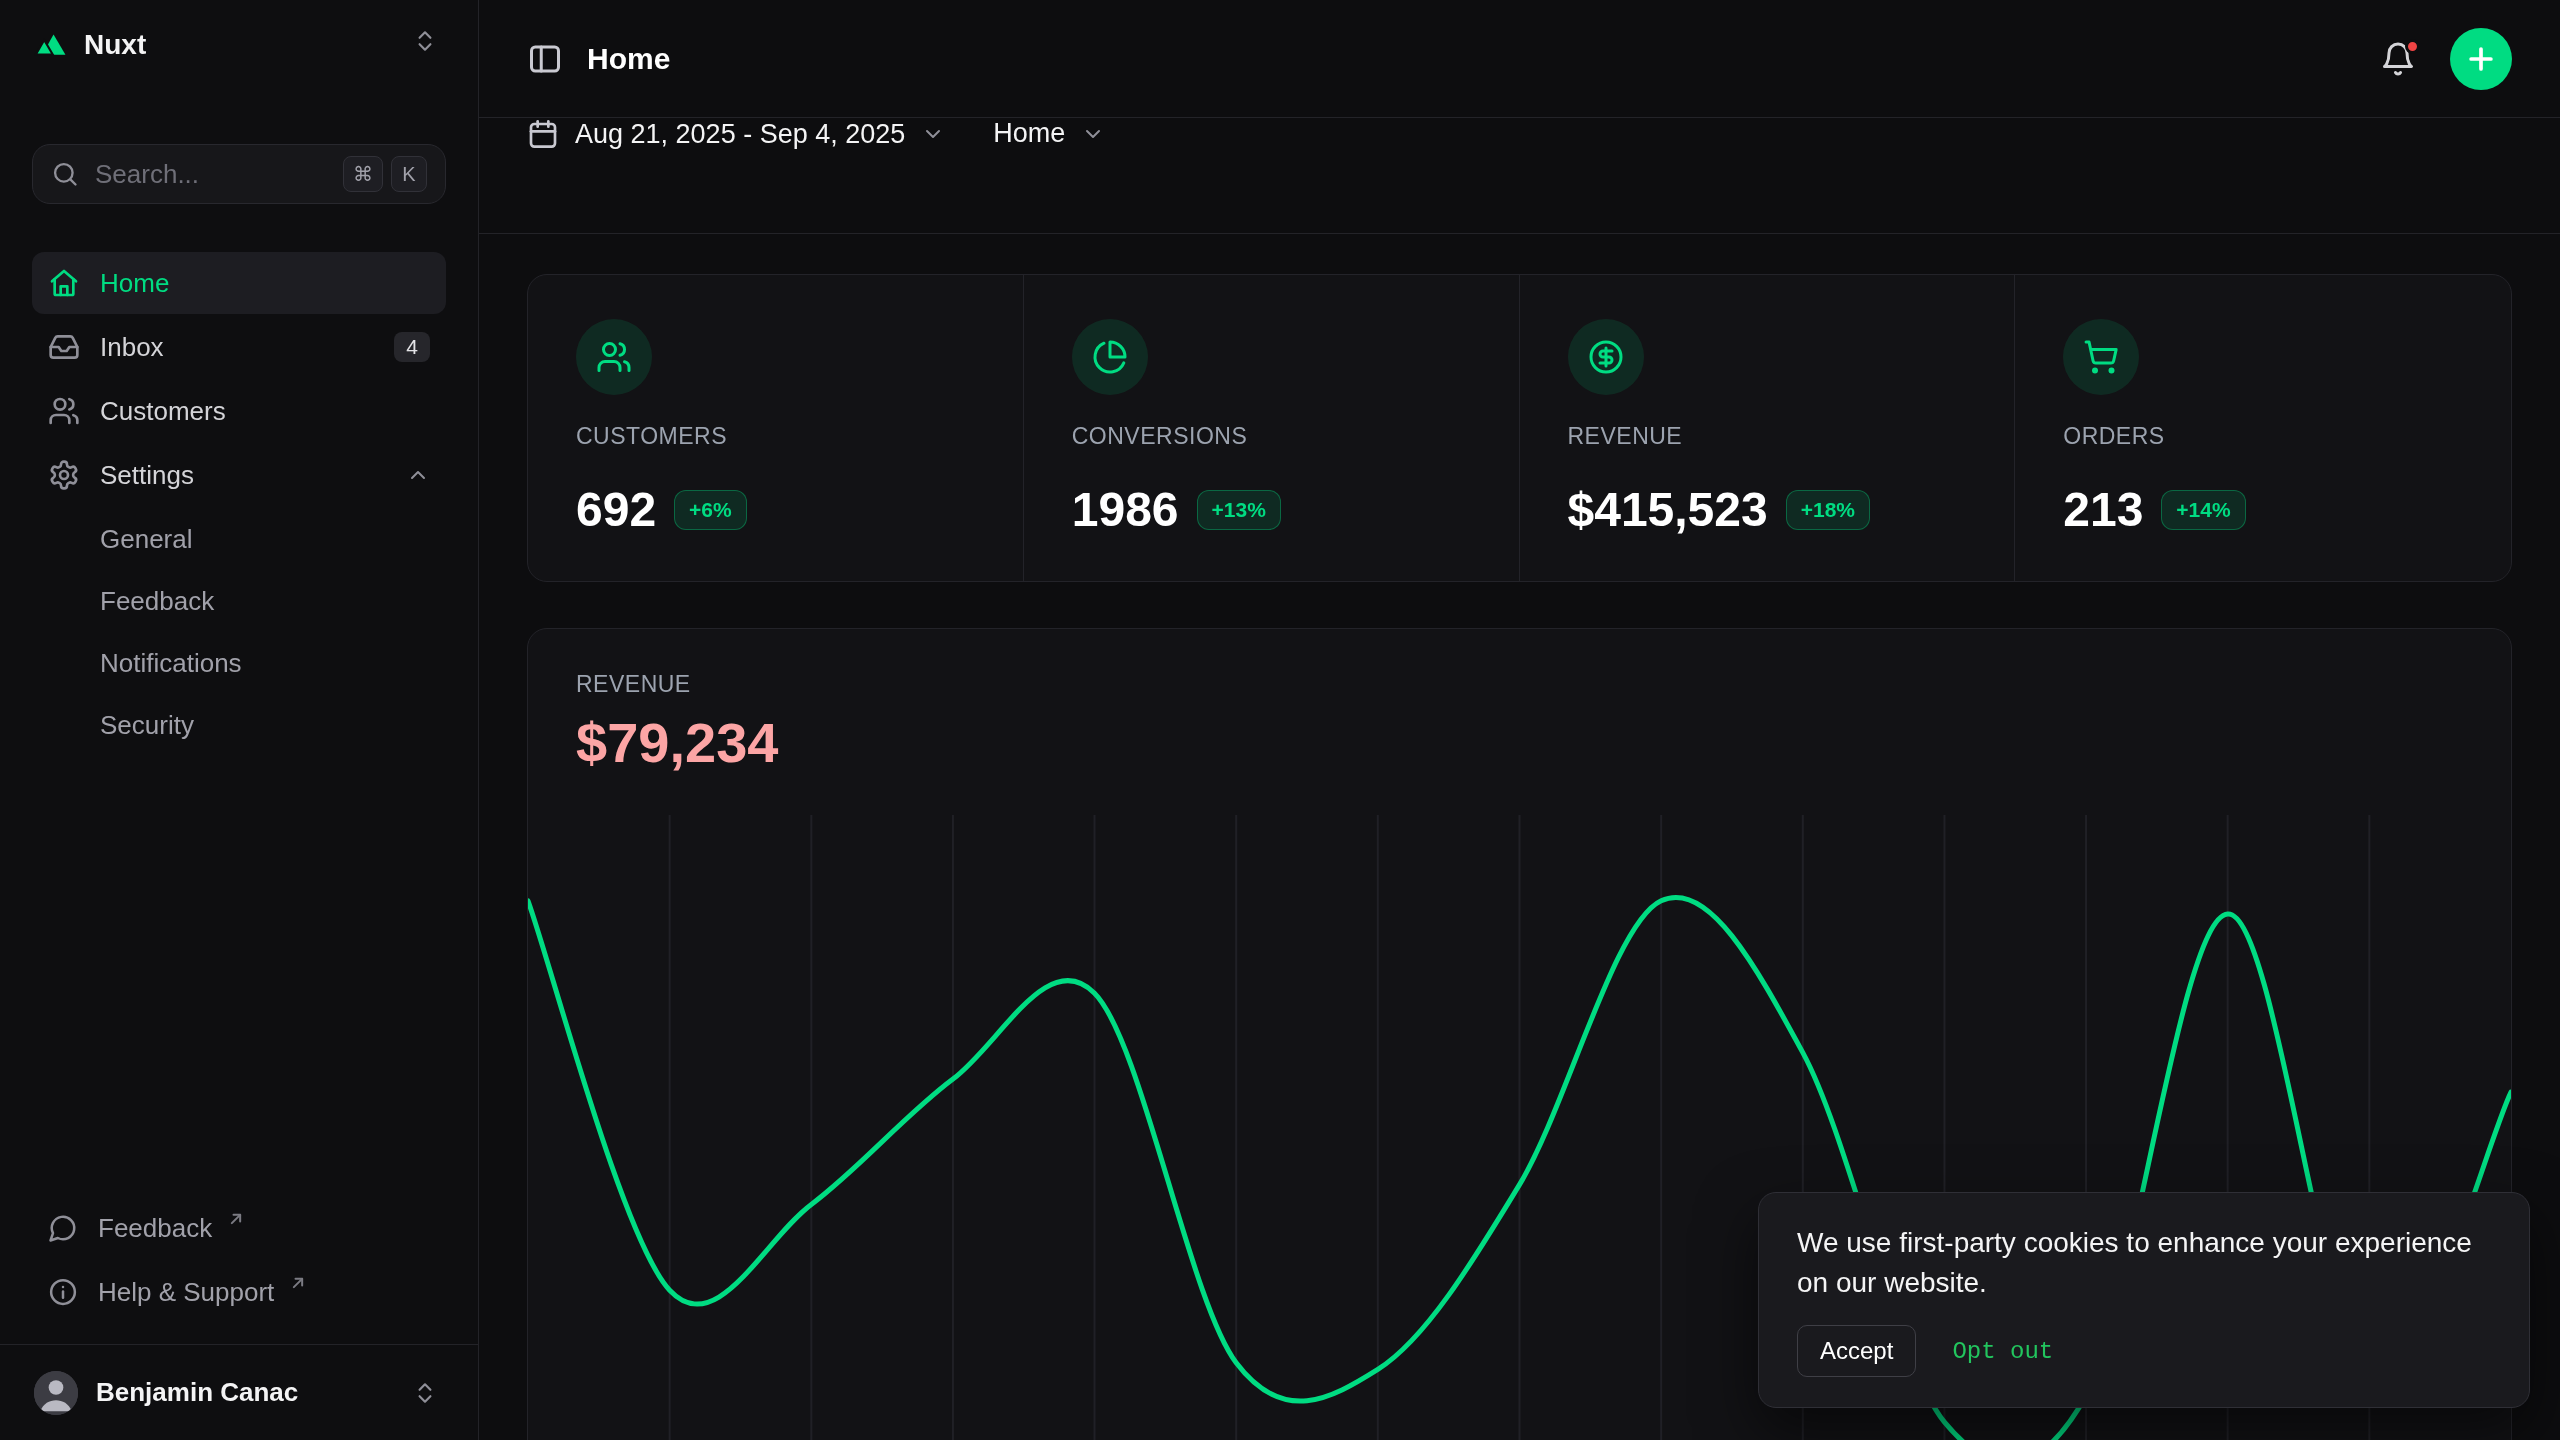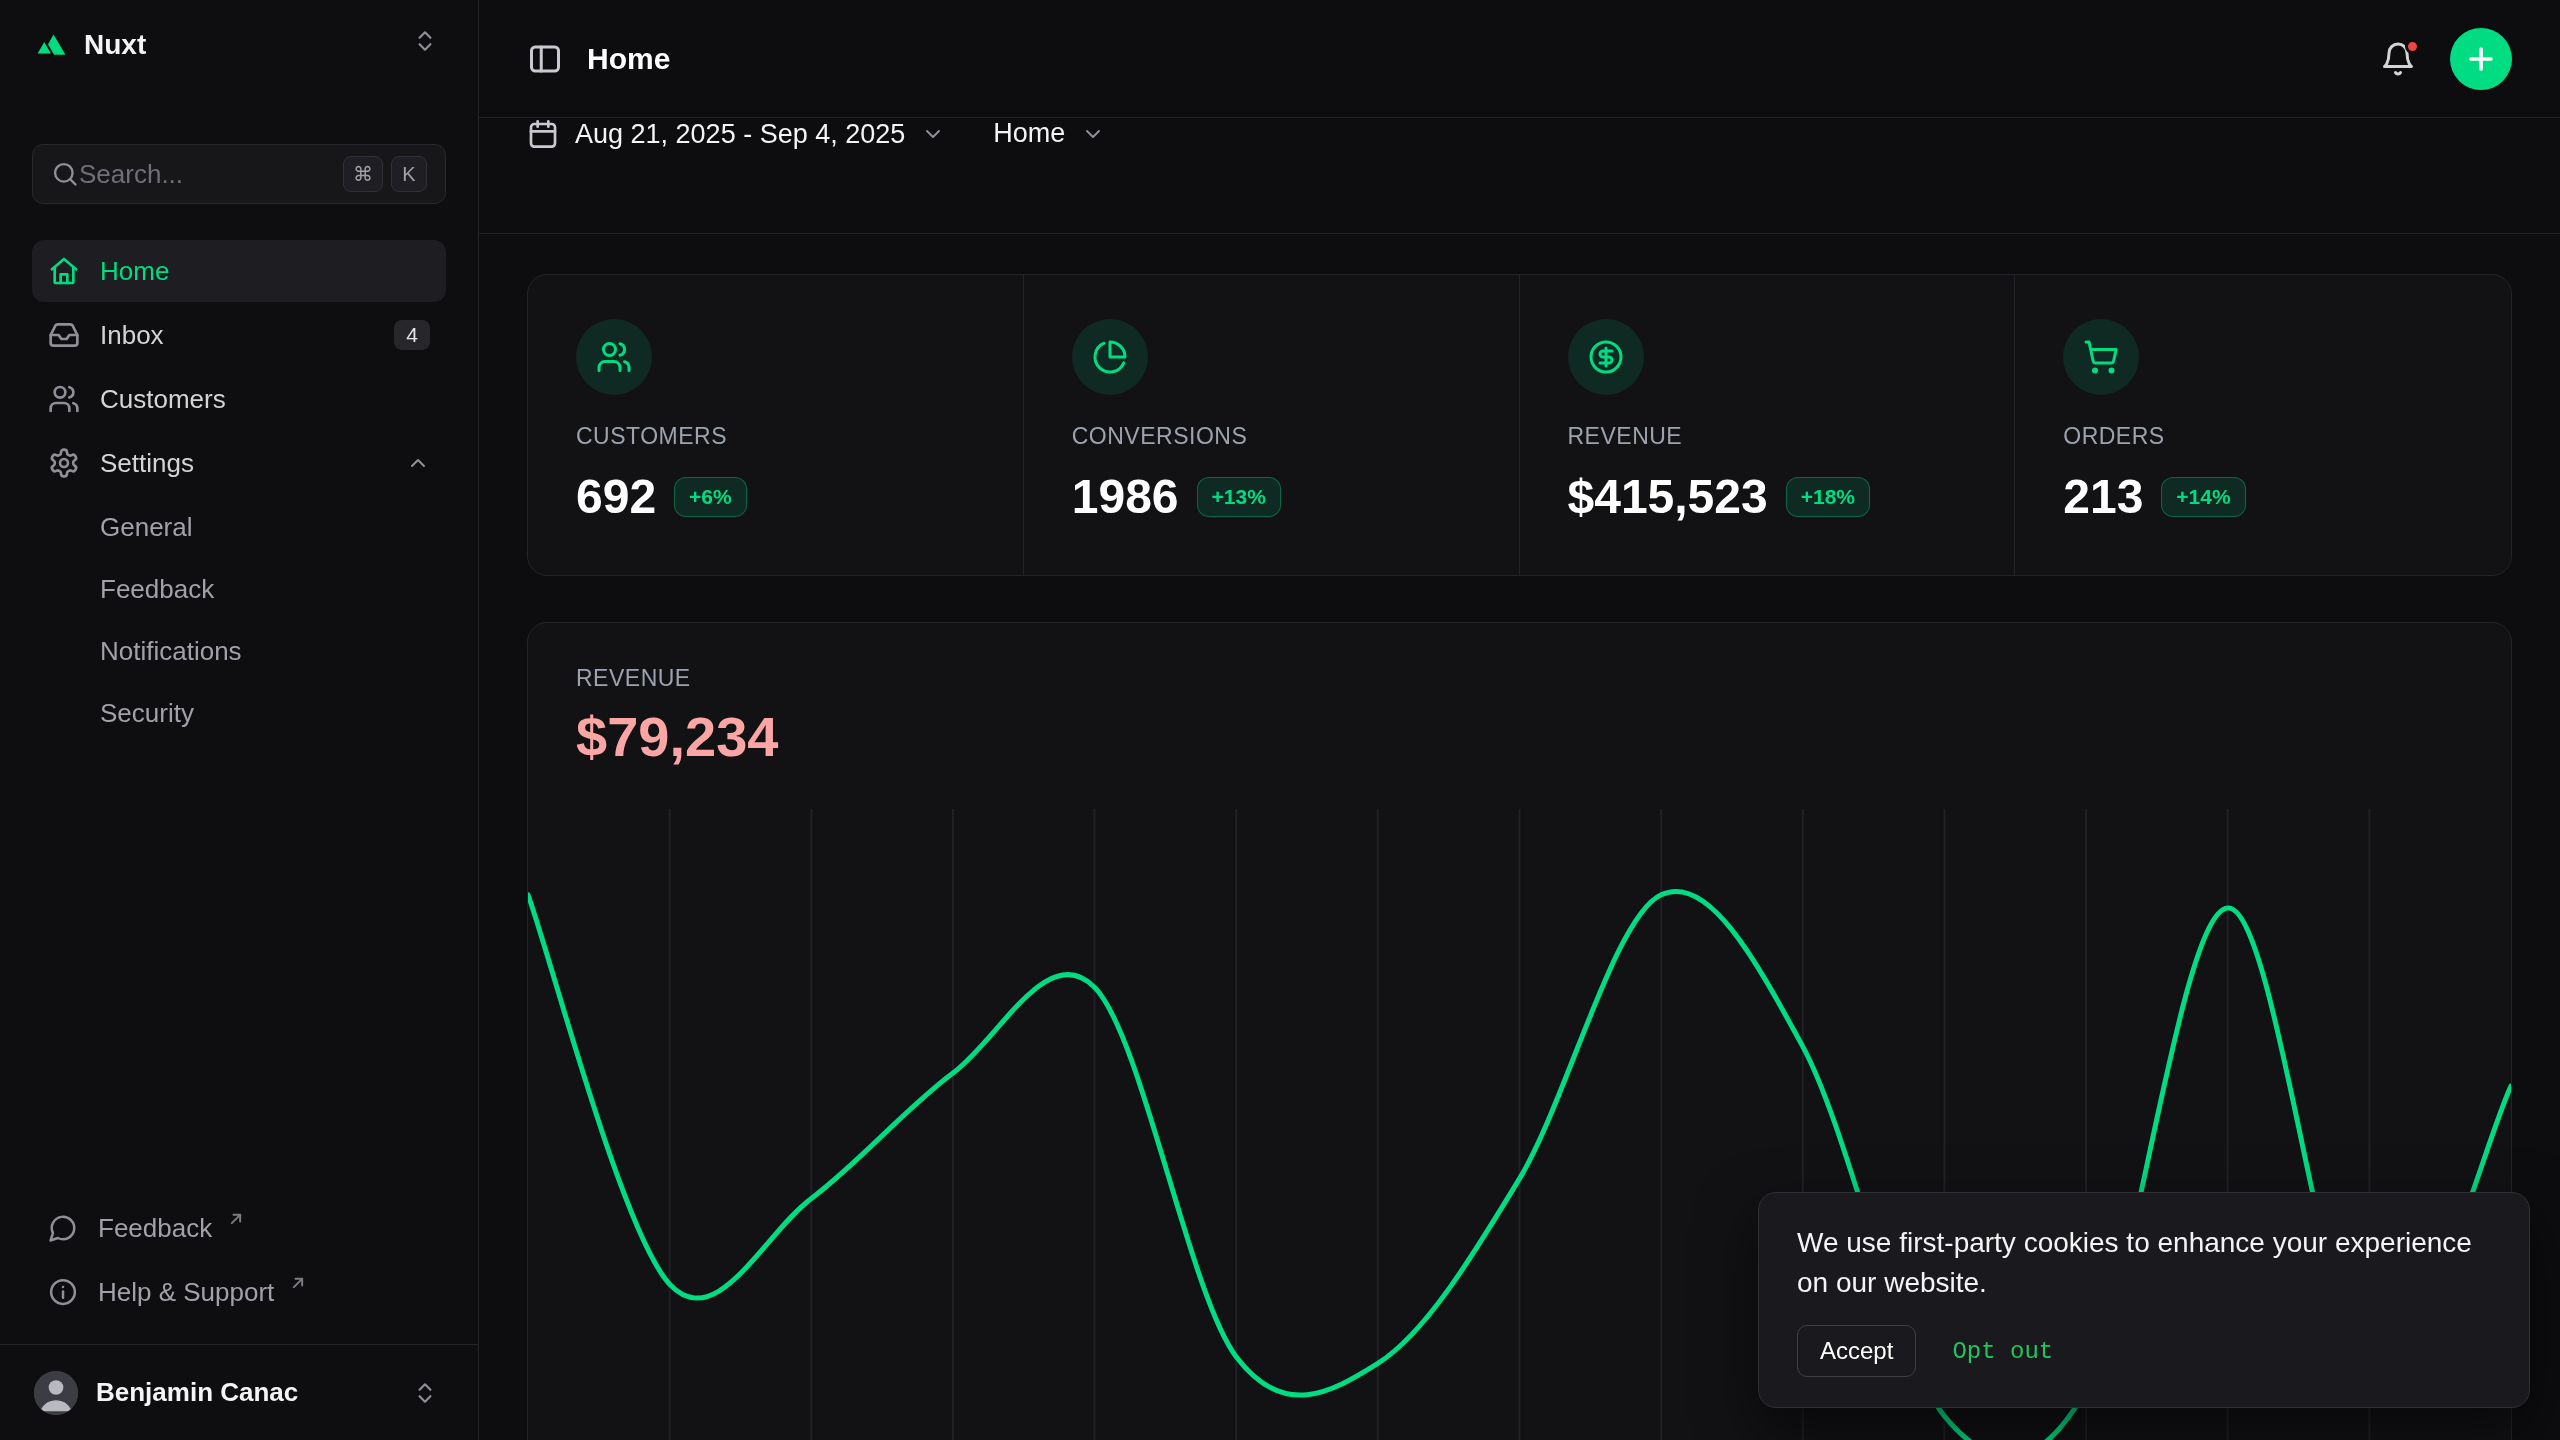--- a/index.html
+++ b/index.html
@@ -11,22 +11,22 @@
 
   
   .sidebar { width:479px; min-width:479px; background:#0e0e10; border-right:1px solid #232328;
              display:flex; flex-direction:column; padding-top:28px; }
   .ws-row { height:68px; display:flex; align-items:flex-start; justify-content:space-between;
             padding:0 40px 0 34px; }
   .ws-left { display:flex; align-items:center; gap:16px; }
   .ws-name { font-size:28px; font-weight:700; color:#f4f4f5; }
   .muted-ic { color:#8f8f98; }
 
-  .searchbox { margin:48px 32px 0; height:60px; display:flex; align-items:center; 
-               background:#17171a; border:1px solid #28282e; border-radius:11px; padding:0 18px; cursor:pointer; }
+  .searchbox { margin:48px 32px 12px; height:60px; display:flex; align-items:center; gap:16px;
+               background:#17171a; border:1px solid #28282e; border-radius:18px; padding:0 18px; cursor:pointer; }
   .search-ph { flex:1; font-size:26px; color:#6f6f78; }
   .kbds { display:flex; gap:8px; }
   kbd { display:inline-flex; align-items:center; justify-content:center; min-width:36px; height:36px;
         padding:0 9px; background:#1e1e23; border:1px solid #313138; border-radius:8px;
         font-size:20px; color:#a1a1aa; font-family:"Liberation Sans", sans-serif; }
 
   .nav { margin-top:36px; padding:0 32px; display:flex; flex-direction:column; gap:2px; }
   .nav-item { display:flex; align-items:center; gap:20px; height:62px; padding:0 16px;
               border-radius:12px; color:#d4d4d8; font-size:26px; cursor:pointer; }
   .nav-item .nv-ic { width:32px; height:32px; color:#8f8f98; flex:none; }
@@ -71,21 +71,21 @@
 
   .content { flex:1; padding:40px 48px 0; }
 
   .stats-card { display:grid; grid-template-columns:repeat(4,1fr); border:1px solid #232329;
                 border-radius:20px; background:#121215; overflow:hidden; min-height:302px; }
   .stat-cell { padding:44px 48px; border-right:1px solid #232329; cursor:pointer; }
   .stat-cell:last-child { border-right:none; }
   .stat-icon { width:76px; height:76px; border-radius:50%; background:rgba(0,220,130,0.12);
                display:flex; align-items:center; justify-content:center; color:#00dc82; }
   .stat-label { margin-top:28px; font-size:23px; letter-spacing:0.5px; color:#9ca3af; font-weight:500; }
-  .stat-value-row { margin-top:19px; display:flex; align-items:center; gap:18px; }
+  .stat-value-row { margin-top:32px; display:flex; align-items:center; gap:18px; }
   .stat-value { font-size:48px; font-weight:700; color:#fff; }
   .delta-badge { font-size:21px; font-weight:600; color:#00dc82; background:rgba(0,220,130,0.12);
                  border:1px solid rgba(0,220,130,0.35); border-radius:12px; padding:7px 14px; }
 
   .chart-card { margin-top:46px; border:1px solid #232329; border-radius:20px; background:#121215;
                 overflow:hidden; }
   .chart-head { padding:42px 48px 0; }
   .chart-label { font-size:23px; letter-spacing:0.5px; color:#9ca3af; font-weight:500; }
   .chart-value { margin-top:12px; font-size:56px; font-weight:700; color:#fca5a5; }
   .chart-area { margin-top:40px; height:700px; }

